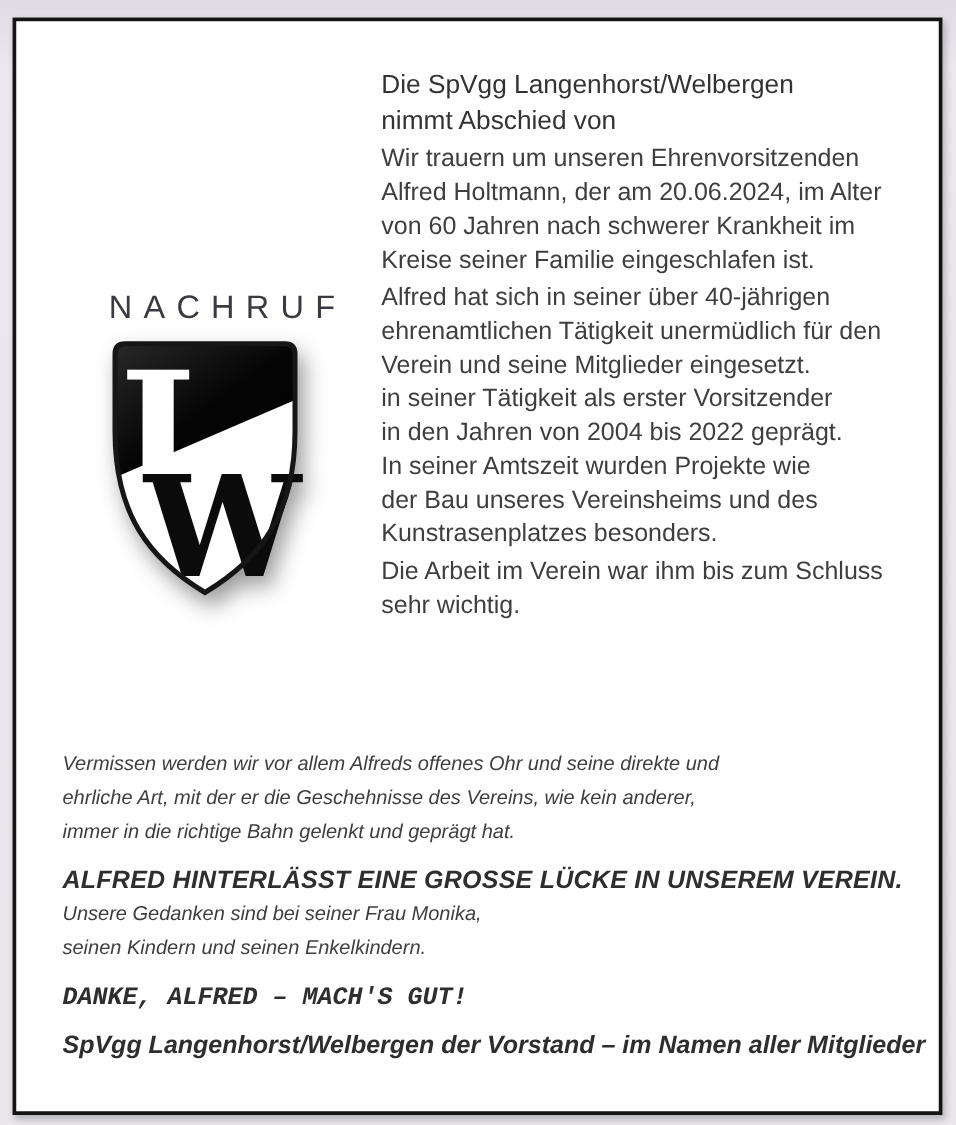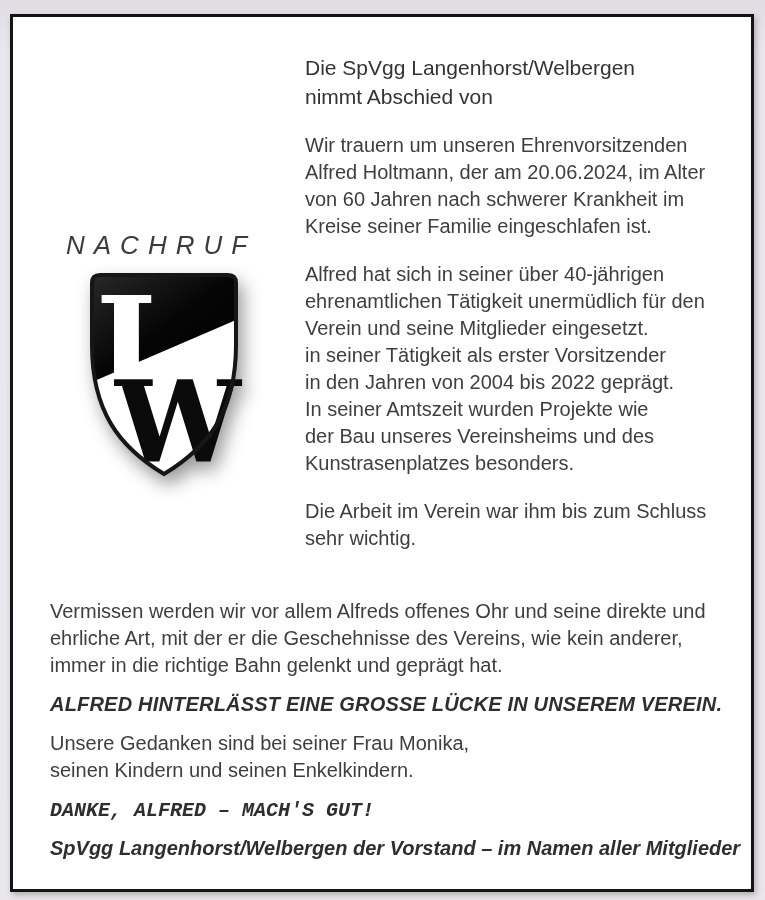--- a/index.html
+++ b/index.html
@@ -34,34 +34,33 @@
   .deceased-name {
     margin-top: 12px;
     font-size: 40px;
     line-height: 44px;
     font-weight: bold;
     font-style: italic;
     color: #1c1c1c;
     letter-spacing: 0.5px;
     white-space: nowrap;
   }
-  .body-par { margin-top: 21px; }
+  .body-par { margin-top: 3px; }
   .body-line {
     font-size: 20px;
     line-height: 27px;
     white-space: nowrap;
   }
   
   .nachruf-label {
     position: absolute;
-    left: 44px; top: 213px;
+    left: 65px; top: 213px;
     width: 190px;
     text-align: center;
     font-size: 26px;
-    font-style: italic;
     font-weight: 400;
     letter-spacing: 9px;
     text-indent: 9px;
     color: #3a3a42;
     white-space: nowrap;
   }
   .crest-wrap {
     position: absolute;
     left: 72px; top: 254px;
     width: 158px; height: 208px;
@@ -73,34 +72,35 @@
     font-weight: bold;
   }
   
   .bottom-block {
     position: absolute;
     left: 37px; top: 581px;
     width: 698px;
     color: #3e3e3e;
   }
   .wide-line {
-    font-size: 20px;
+    font-size: 16px;
     line-height: 27px;
     white-space: nowrap;
+    font-style: italic;
   }
   .emphasis-line {
     font-size: 20px;
     line-height: 27px;
     font-weight: bold;
     font-style: italic;
     color: #2e2e2e;
     white-space: nowrap;
   }
   .emph-1 { margin-top: 12px; letter-spacing: 0.2px; }
-  .thoughts { margin-top: 12px; }
+  .thoughts { margin-top: 0; }
   .emph-2 { margin-top: 13px; font-family: Liberation Mono, monospace; }
   .signature-line {
     margin-top: 11px;
     font-size: 20px;
     line-height: 27px;
     font-weight: bold;
     font-style: italic;
     color: #2e2e2e;
     white-space: nowrap;
   }

